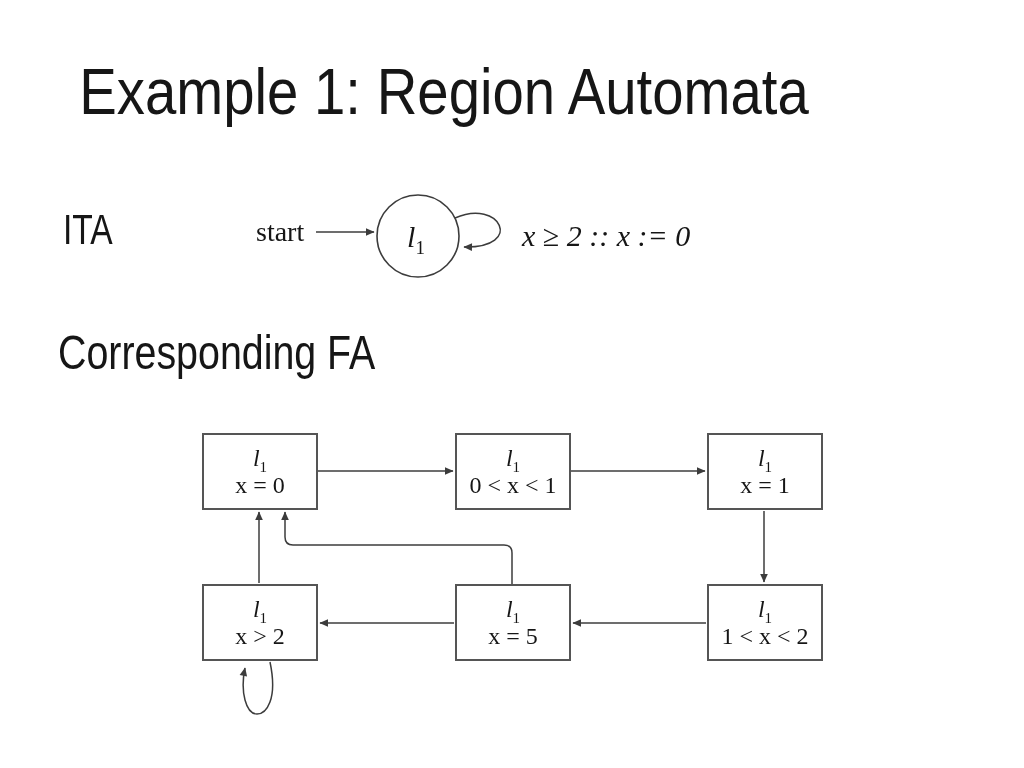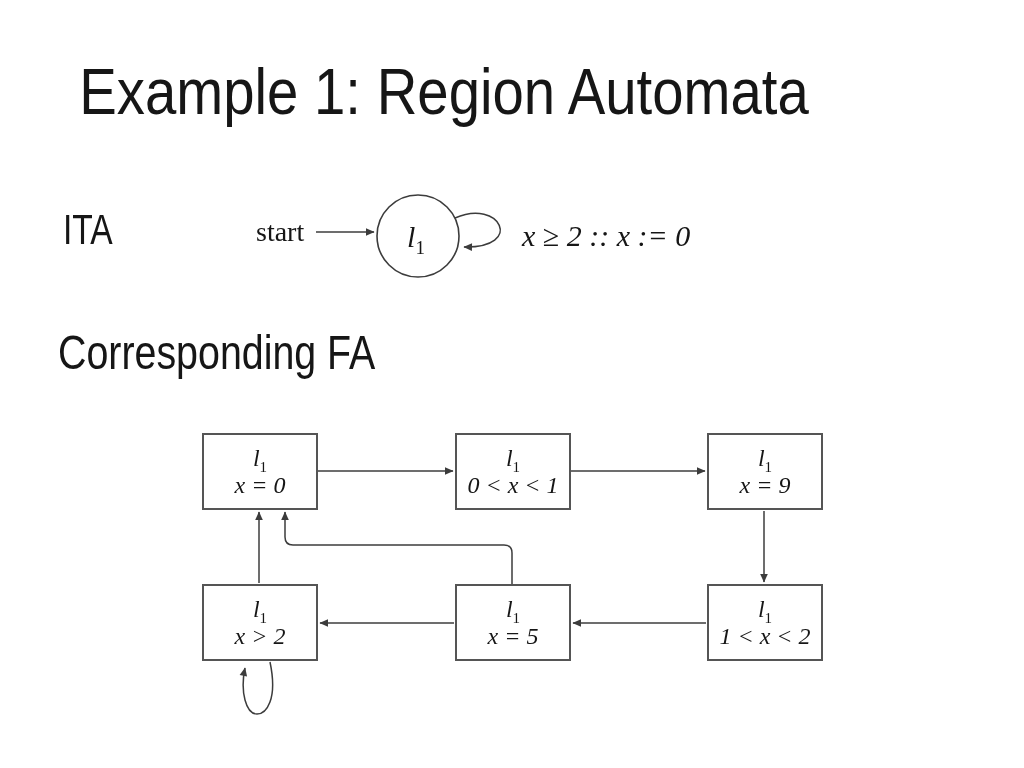--- a/index.html
+++ b/index.html
@@ -77,21 +77,20 @@
     font-style: italic;
     line-height: 1;
   }
   .state-name sub {
     font-size: 15px;
     font-style: normal;
     line-height: 0;
   }
   .state-constraint {
     font-size: 24px;
-    font-style: italic;
     line-height: 1;
   }
   .b1 { left: 202px; top: 433px; }
   .b2 { left: 455px; top: 433px; }
   .b3 { left: 707px; top: 433px; }
   .b4 { left: 202px; top: 584px; }
   .b5 { left: 455px; top: 584px; }
   .b6 { left: 707px; top: 584px; }
 </style>
 </head>
@@ -140,21 +139,21 @@
     <div class="state-constraint">x = 0</div>
   </div>
 
   <div class="fa-box b2">
     <div class="state-name"><span>l</span><sub>1</sub></div>
     <div class="state-constraint">0 &lt; x &lt; 1</div>
   </div>
 
   <div class="fa-box b3">
     <div class="state-name"><span>l</span><sub>1</sub></div>
-    <div class="state-constraint">x = 9</div>
+    <div class="state-constraint">x = 1</div>
   </div>
 
   <div class="fa-box b4">
     <div class="state-name"><span>l</span><sub>1</sub></div>
     <div class="state-constraint">x &gt; 2</div>
   </div>
 
   <div class="fa-box b5">
     <div class="state-name"><span>l</span><sub>1</sub></div>
     <div class="state-constraint">x = 5</div>

